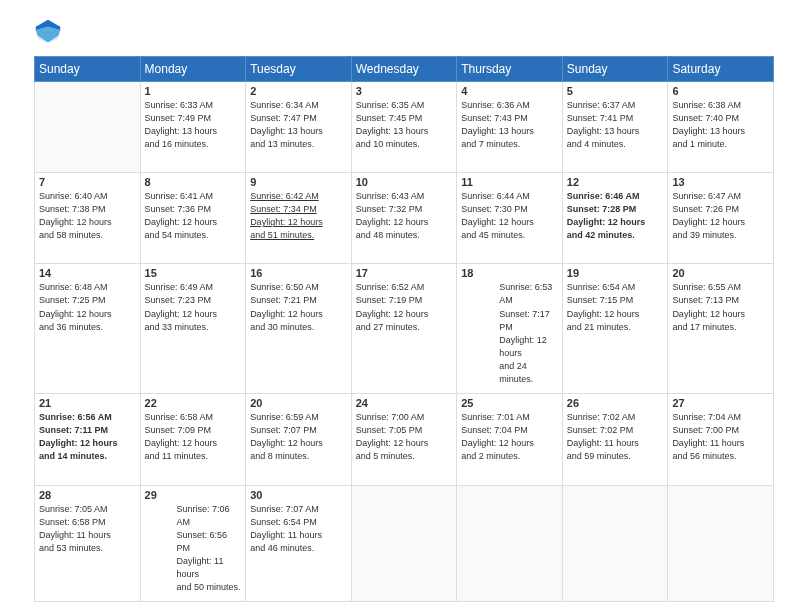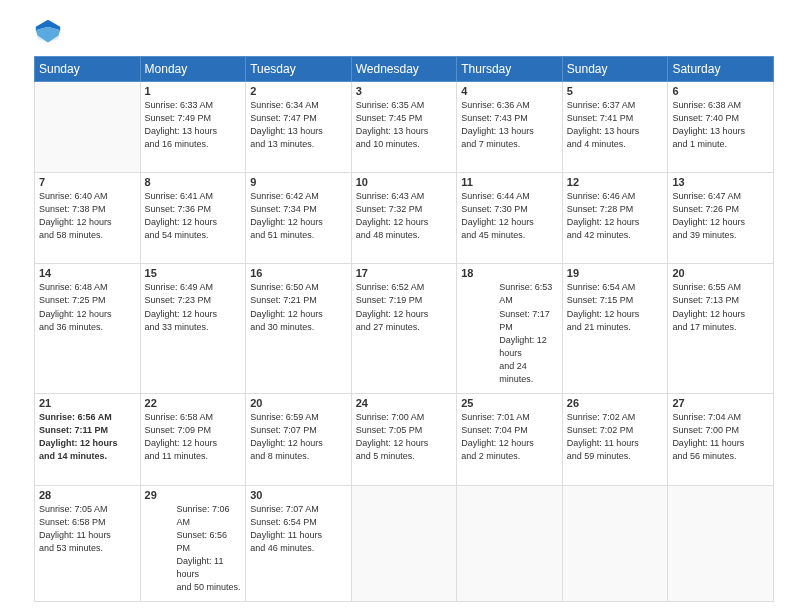--- a/index.html
+++ b/index.html
@@ -183,42 +183,42 @@
           </td>
           <td>
             <span class="day-num">8</span>
             <div class="day-info" style="white-space: pre-line;">Sunrise: 6:41 AM
 Sunset: 7:36 PM
 Daylight: 12 hours
 and 54 minutes.</div>
           </td>
           <td>
             <span class="day-num">9</span>
-            <div class="day-info" style="white-space: pre-line;">Sunrise: 6:42 AM
+            <div class="day-info" style="white-space: pre-line; text-decoration: underline;">Sunrise: 6:42 AM
 Sunset: 7:34 PM
 Daylight: 12 hours
 and 51 minutes.</div>
           </td>
           <td>
             <span class="day-num">10</span>
             <div class="day-info" style="white-space: pre-line;">Sunrise: 6:43 AM
 Sunset: 7:32 PM
 Daylight: 12 hours
 and 48 minutes.</div>
           </td>
           <td>
             <span class="day-num">11</span>
             <div class="day-info" style="white-space: pre-line;">Sunrise: 6:44 AM
 Sunset: 7:30 PM
 Daylight: 12 hours
 and 45 minutes.</div>
           </td>
           <td>
             <span class="day-num">12</span>
-            <div class="day-info" style="white-space: pre-line;">Sunrise: 6:46 AM
+            <div class="day-info" style="white-space: pre-line; font-weight: bold;">Sunrise: 6:46 AM
 Sunset: 7:28 PM
 Daylight: 12 hours
 and 42 minutes.</div>
           </td>
           <td>
             <span class="day-num">13</span>
             <div class="day-info" style="white-space: pre-line;">Sunrise: 6:47 AM
 Sunset: 7:26 PM
 Daylight: 12 hours
 and 39 minutes.</div>

